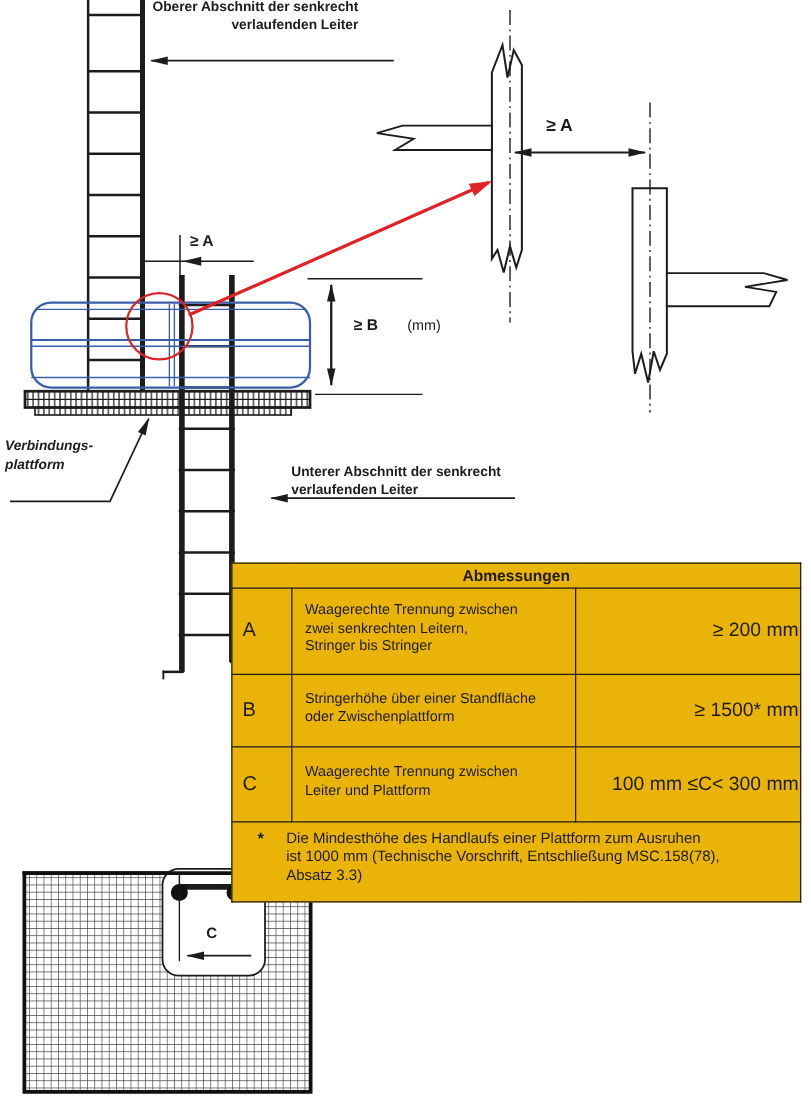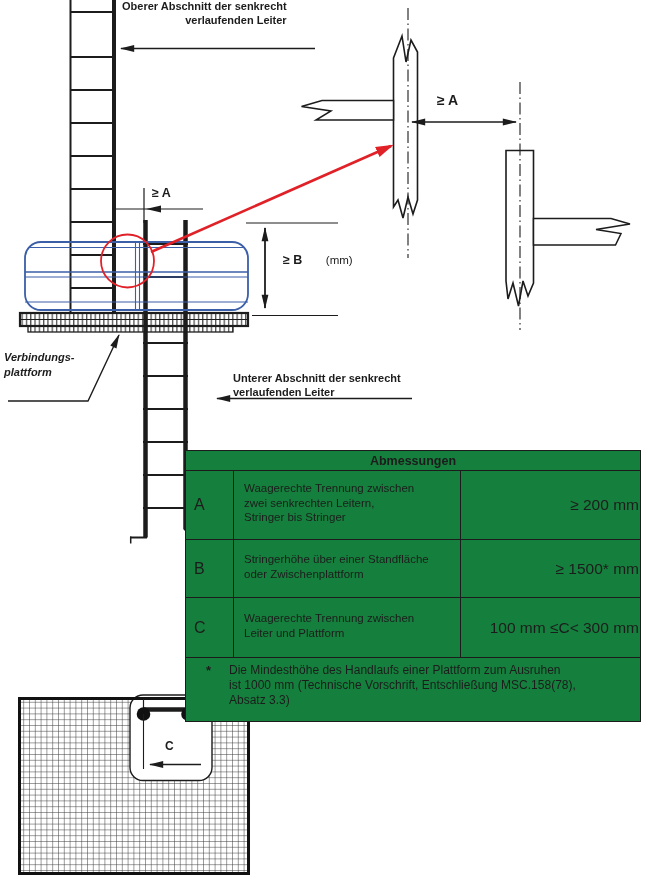--- a/index.html
+++ b/index.html
@@ -7,21 +7,21 @@
     position:relative;width:649px;height:880px;background:#ffffff;overflow:hidden;
     font-family:"Liberation Sans",sans-serif;color:#1c1c1c;
   }
   #artwork{position:absolute;left:0;top:0;z-index:1;}
   .lbl{position:absolute;z-index:2;font-weight:bold;font-size:11px;line-height:13.5px;white-space:pre-line;color:#1c1c1c;}
   .dimlbl{position:absolute;z-index:2;font-weight:bold;font-size:12.5px;color:#1c1c1c;white-space:nowrap;}
   .dimlbl .unit{font-weight:normal;font-size:11.5px;padding-left:20px;}
   
   .dim-table{
     position:absolute;left:185px;top:450px;z-index:2;width:455px;
-    border-collapse:collapse;background:#15803d;table-layout:fixed;
+    border-collapse:collapse;background:#eab308;table-layout:fixed;
   }
   .dim-table td,.dim-table th{border:1.6px solid #1c1c1c;vertical-align:middle;overflow:hidden;}
   .dim-table th{height:17px;font-size:12.5px;font-weight:bold;text-align:center;padding:1px 0;}
   .col-key{width:48px;}
   .col-desc{width:227px;}
   .col-val{width:180px;}
   td.key{font-size:16px;padding-left:8px;font-weight:normal;}
   td.desc{font-size:11.5px;line-height:14.5px;padding:3px 6px 7px 10px;white-space:pre-line;}
   td.val{font-size:15.5px;text-align:right;}
   tr.row-a td{height:58px;}

